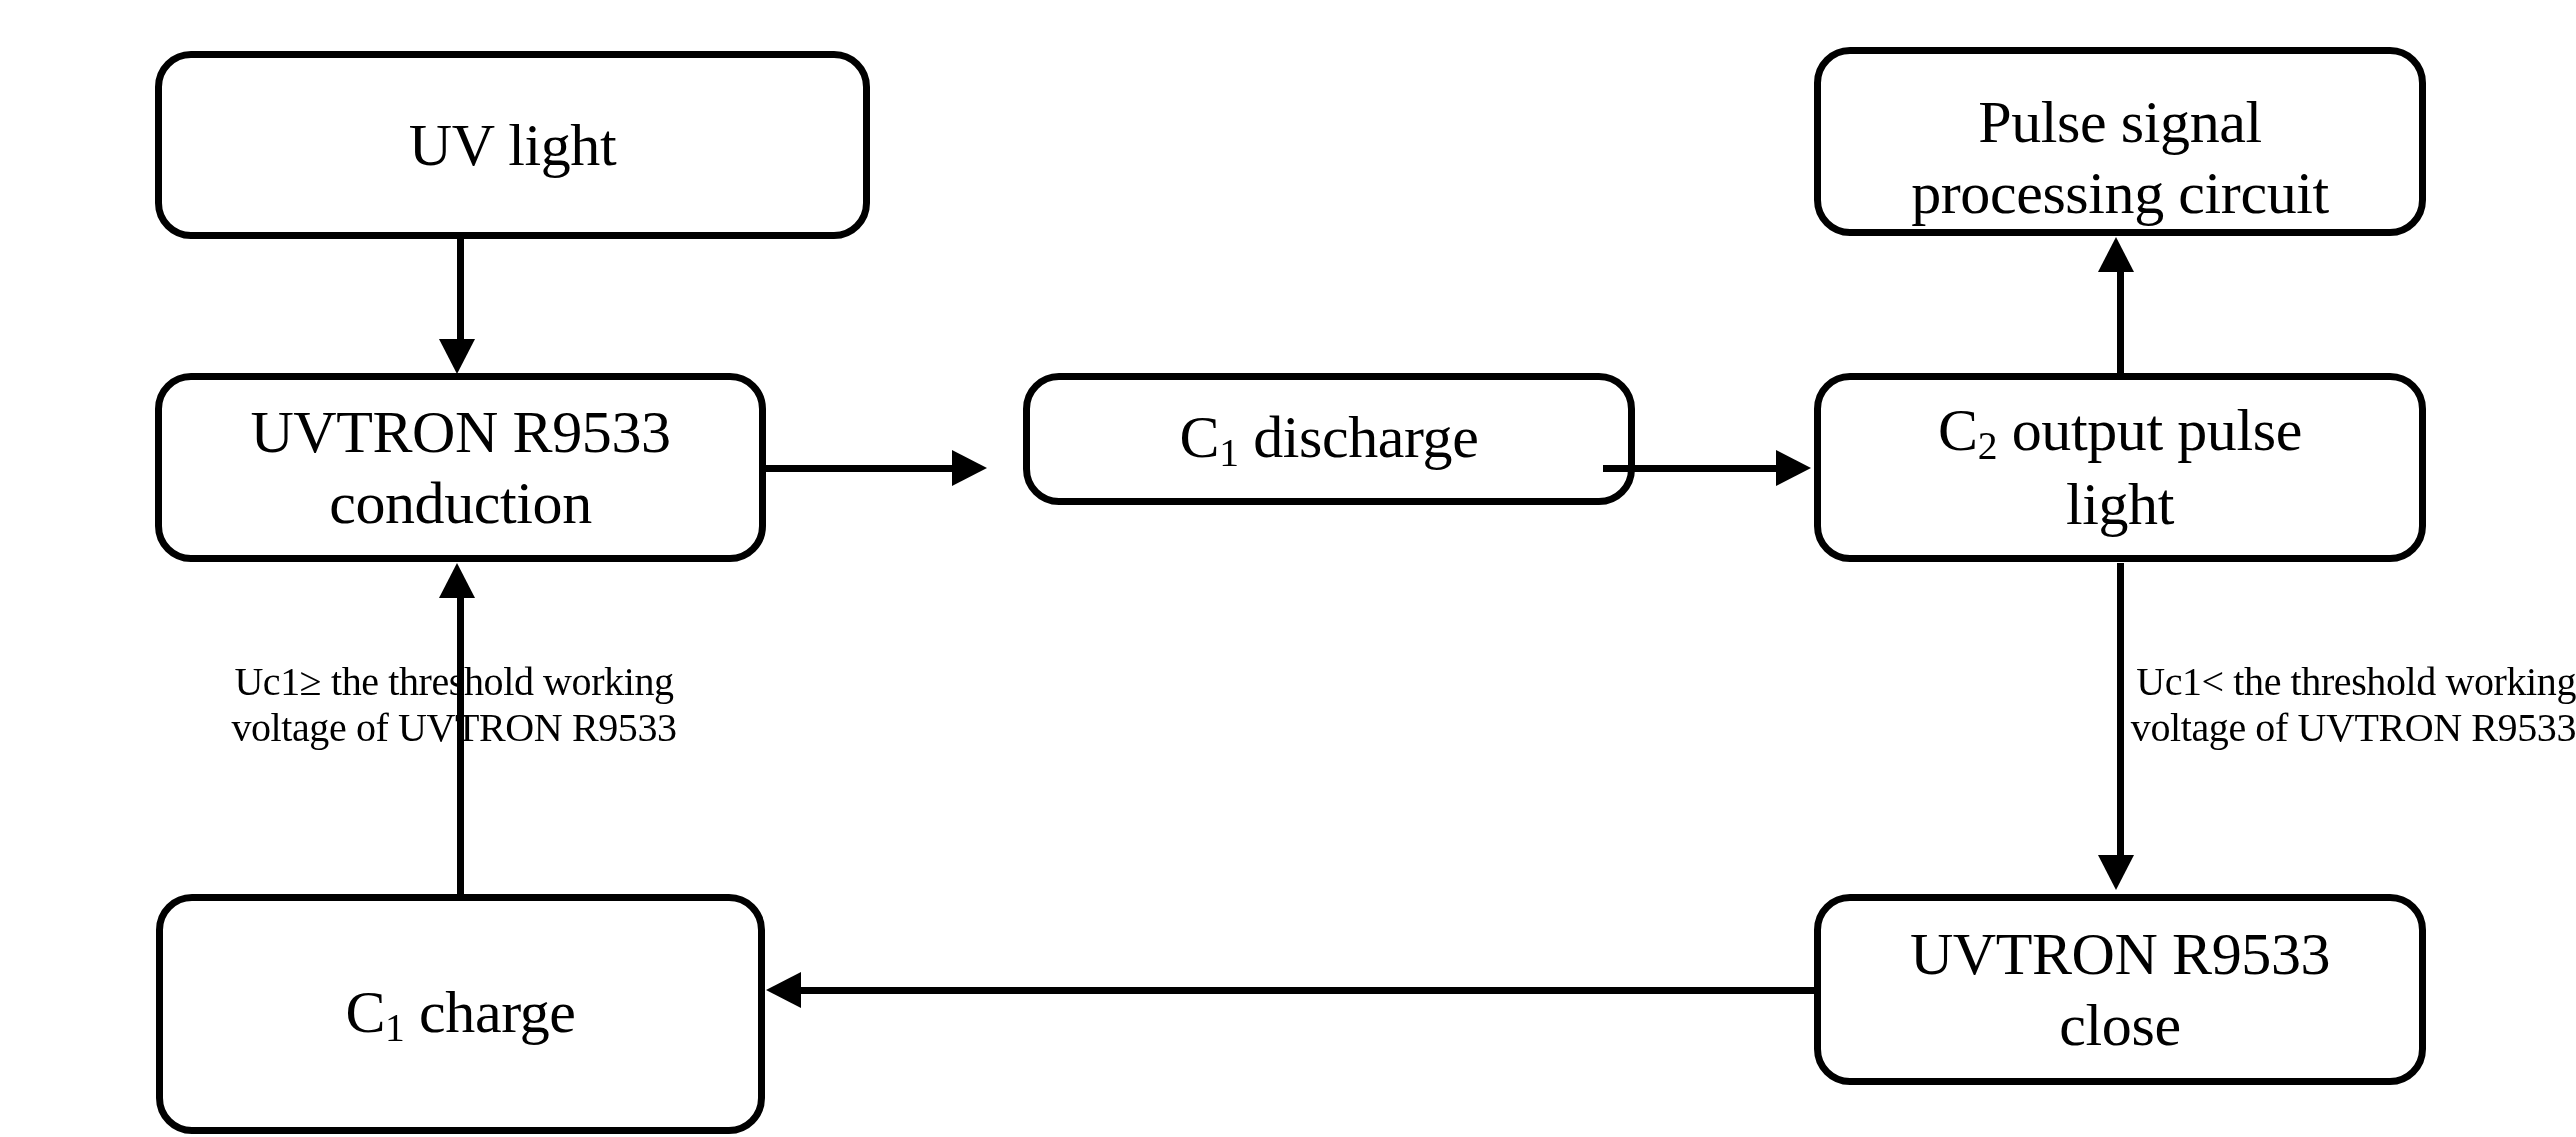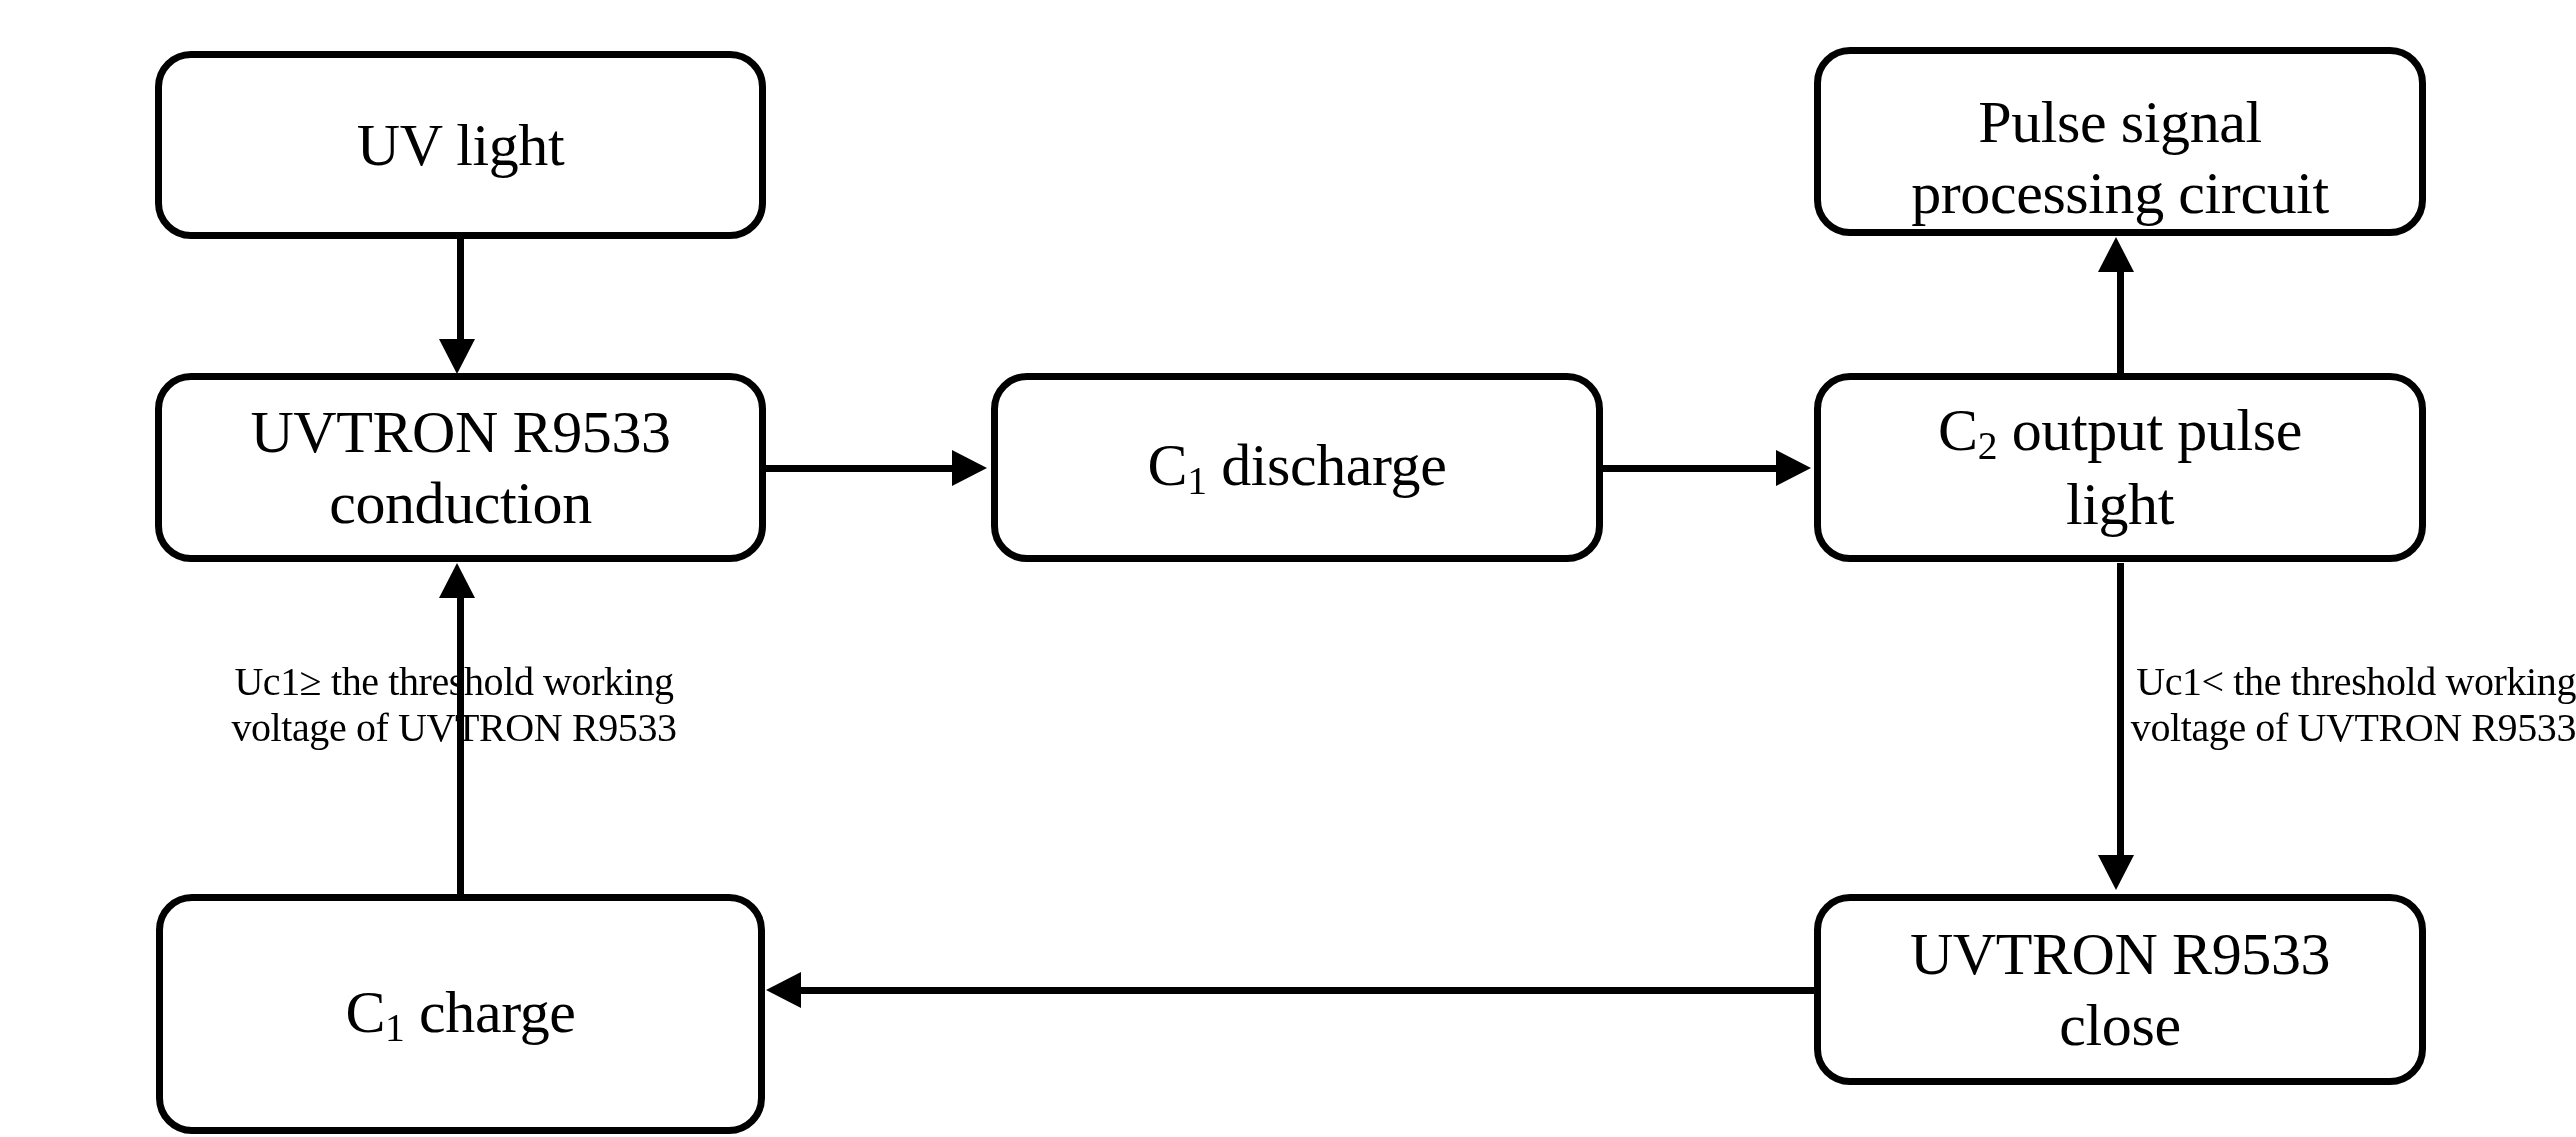--- a/index.html
+++ b/index.html
@@ -61,30 +61,30 @@
     border-bottom:18px solid transparent;
     border-right:35px solid #000000;
   }
   sub{font-size:0.66em;vertical-align:-0.22em;}
 </style>
 </head>
 <body>
 
 <div id="stage">
 
-  <div class="node" style="left:155px; top:51px; width:611px; height:188px;">
+  <div class="node" style="left:155px; top:51px; width:715px; height:188px;">
     <span class="label">UV light</span>
   </div>
 
   <div class="node" style="left:155px; top:373px; width:611px; height:189px;">
     <span class="label">UVTRON R9533
 conduction</span>
   </div>
 
-  <div class="node" style="left:991px; top:373px; width:612px; height:189px;">
+  <div class="node" style="left:1023px; top:373px; width:612px; height:132px;">
     <span class="label"><span>C</span><sub>1</sub><span> discharge</span></span>
   </div>
 
   <div class="node" style="left:1814px; top:373px; width:612px; height:189px;">
     <span class="label"><span>C</span><sub>2</sub><span> output pulse
 light</span></span>
   </div>
 
   <div class="node" style="left:1814px; top:47px; width:612px; height:189px;align-items:flex-end;">
     <span class="label">Pulse signal

